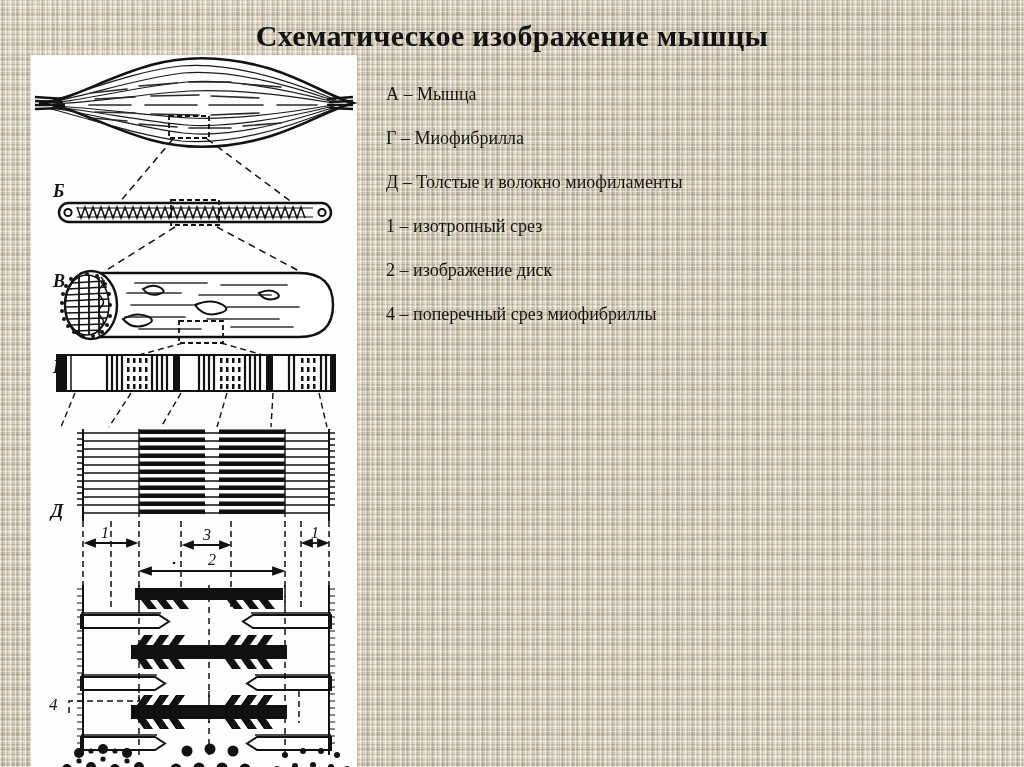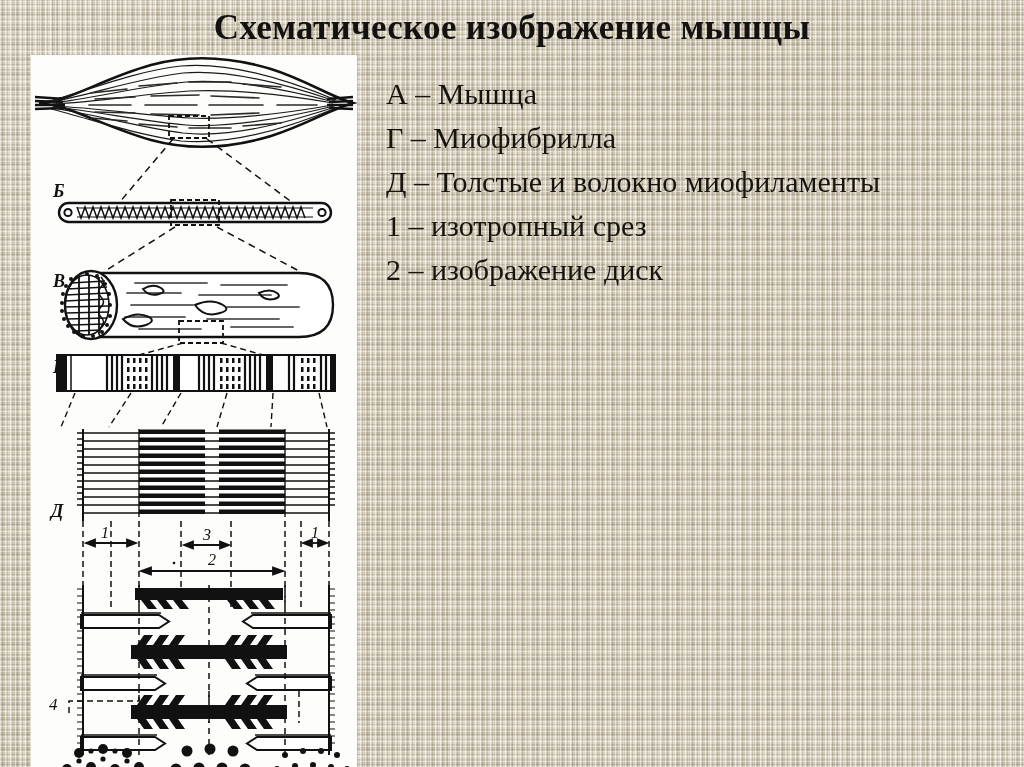--- a/index.html
+++ b/index.html
@@ -37,24 +37,24 @@
       repeating-linear-gradient(0deg,
         rgba(90,78,58,0.09) 0px, rgba(90,78,58,0.09) 7px,
         rgba(255,255,255,0.07) 7px, rgba(255,255,255,0.07) 15px),
       linear-gradient(140deg, #ded7c5 0%, #d6cfba 45%, #dcd5c2 100%);
   }
 
   
   #title {
     position: absolute;
     left: 0;
-    top: 6px;
+    top: 14px;
     width: 1024px;
     text-align: center;
-    font-size: 35px;
+    font-size: 30px;
     font-weight: bold;
     color: #141210;
     letter-spacing: 0.3px;
     font-family: "Liberation Serif", "DejaVu Serif", serif;
     line-height: 44px;
     white-space: nowrap;
   }
 
   
   #figure-panel {
@@ -71,21 +71,21 @@
   
   #legend {
     position: absolute;
     left: 386px;
     top: 68px;
     width: 620px;
   }
   .legend-row {
     height: 44px;
     line-height: 52px;
-    font-size: 30px;
+    font-size: 18px;
     color: #17140f;
     white-space: nowrap;
     font-family: "Liberation Serif", "DejaVu Serif", serif;
   }
   .legend-key { }
   .legend-dash { }
   .legend-text { }
 </style>
 </head>
 <body>
@@ -664,13 +664,18 @@
   <div class="legend-row">
     <span class="legend-key">1</span>
     <span class="legend-dash">–</span>
     <span class="legend-text">изотропный срез</span>
   </div>
   <div class="legend-row">
     <span class="legend-key">2</span>
     <span class="legend-dash">–</span>
     <span class="legend-text">изображение диск</span>
   </div>
+  <div class="legend-row">
+    <span class="legend-key">4</span>
+    <span class="legend-dash">–</span>
+    <span class="legend-text">поперечный срез миофибриллы</span>
+  </div>
 </div>
 
 </body></html>

